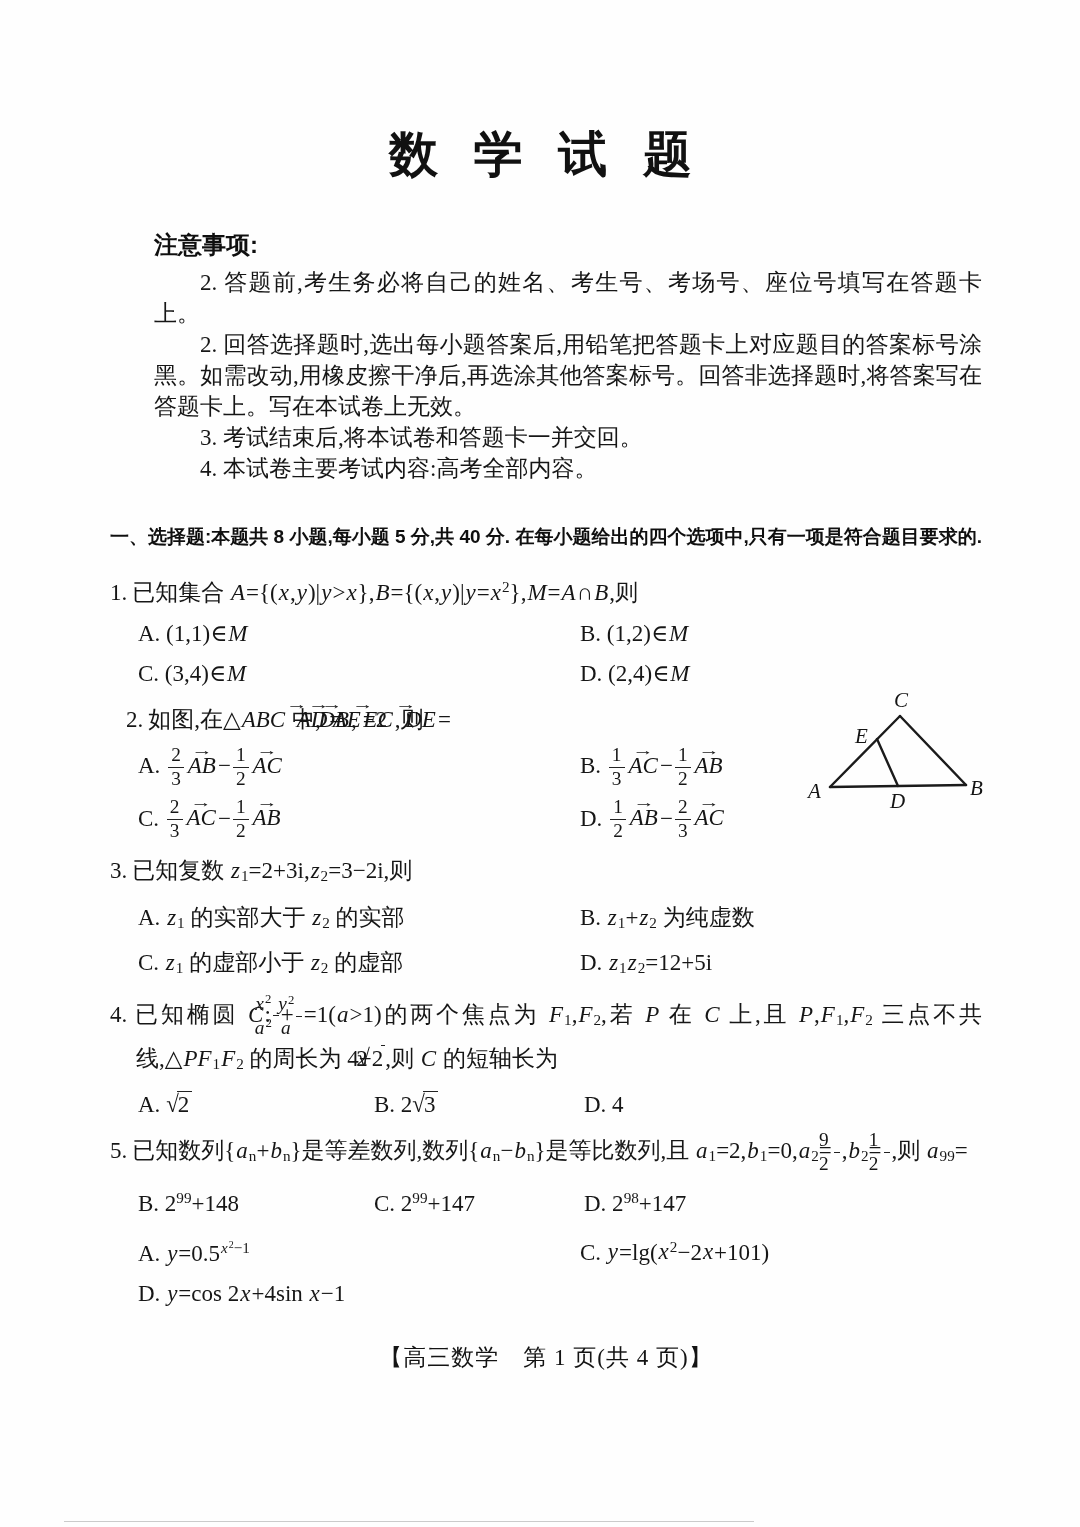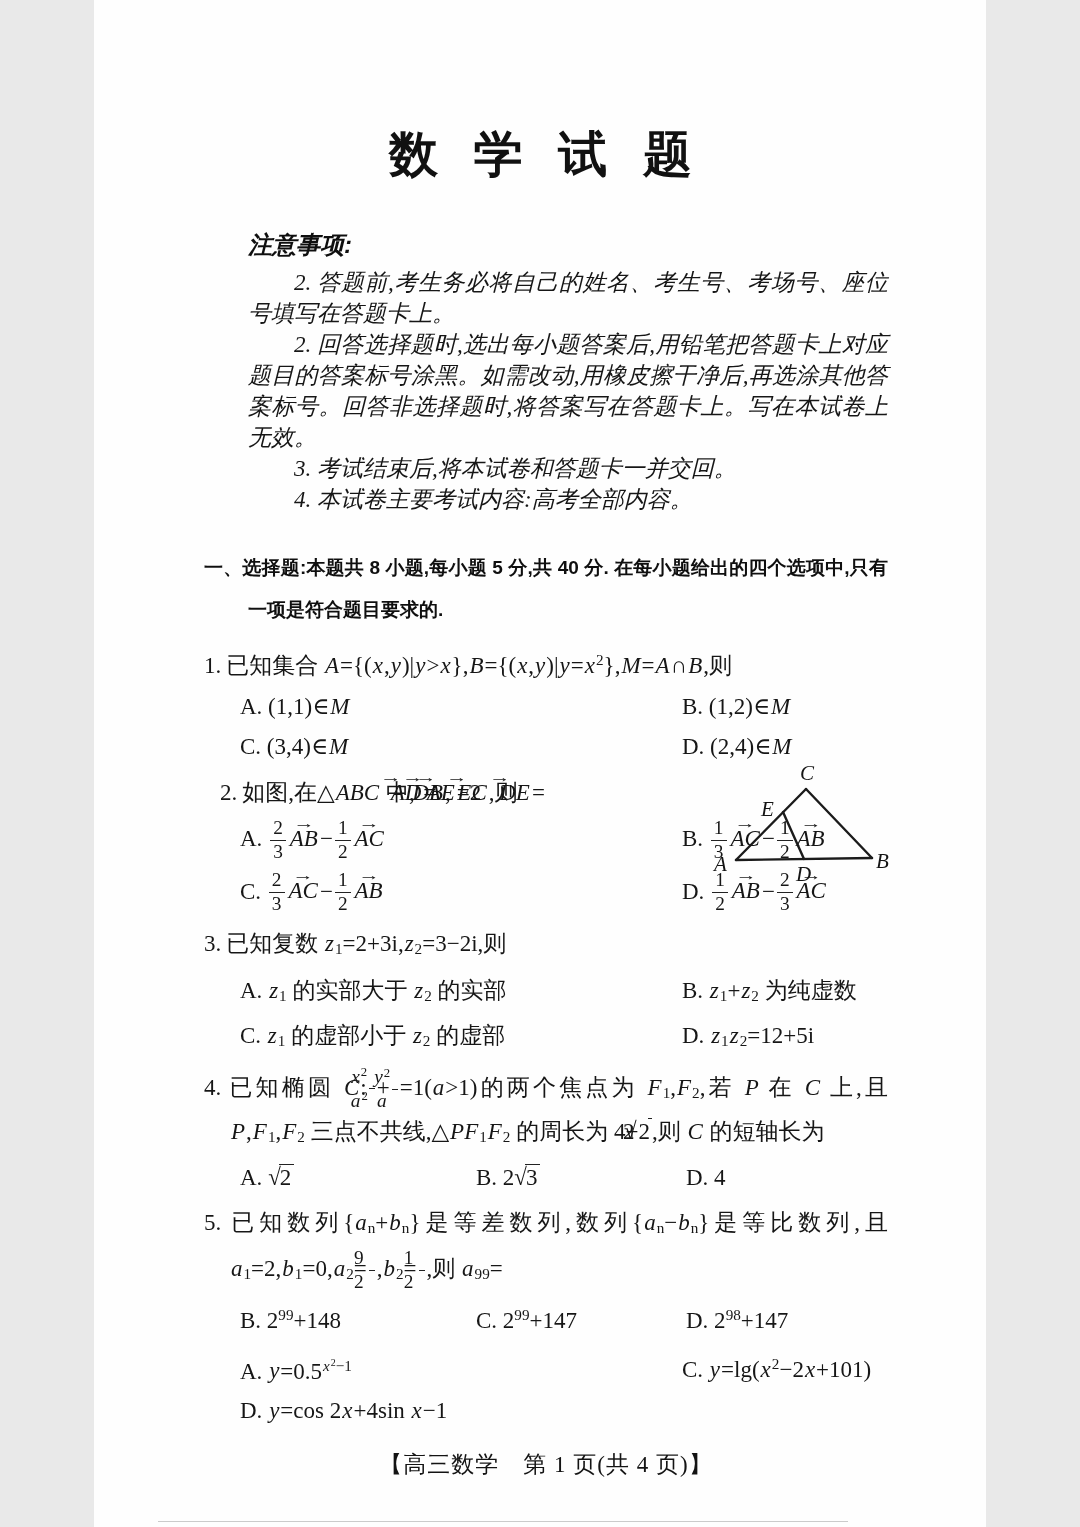--- a/index.html
+++ b/index.html
@@ -1,57 +1,57 @@
 <!DOCTYPE html>
 <html lang="zh"><head>
 <meta charset="utf-8">
 <style>
   html,body { margin:0; padding:0; background:#e9e9e9; }
   .page {
-    width:892px; height:1527px; margin:0 auto; position:relative;
+    width:1080px; height:1527px; margin:0 auto; position:relative;
     background:#fefefe; overflow:hidden; color:#161616;
     font-family:"Liberation Serif","DejaVu Serif",serif;
     font-size:23px;
   }
   .content { padding:0 98px 0 110px; }
 
   .title {
     margin:0; padding-top:122px; text-align:center;
     font-family:"Liberation Sans","DejaVu Sans",sans-serif;
     font-weight:700; font-size:49px; letter-spacing:11px; color:#111;
   }
 
-  .notice { margin:42px 0 8px 44px;font-style:italic; }
+  .notice { margin:42px 0 8px 44px; }
   .notice-heading {
     font-family:"Liberation Sans","DejaVu Sans",sans-serif;
     font-weight:700; font-size:24px; line-height:30px; margin-bottom:7px; color:#0f0f0f;
   }
   .notice-item { margin:0; line-height:31px; text-indent:2em; text-align:justify; }
 
   .section-header {
     margin-top:32px; font-weight:700; font-size:19px; line-height:42px;
     padding-left:44px; text-indent:-44px; text-align:justify;
     font-family:"Liberation Sans","DejaVu Sans",sans-serif; color:#0f0f0f;
   }
 
   .q { margin-top:9px; }
   .stem { line-height:39px; padding-left:26px; text-indent:-26px; text-align:justify; }
   .qnum { margin-right:5px; }
-  .opts { display:grid; margin:5px 0 0 36px; row-gap:7px; align-items:center; }
+  .opts { display:grid; margin:5px 0 0 28px; row-gap:7px; align-items:center; }
   .opts.cols-2 { grid-template-columns:442px 1fr; }
   .opts.cols-4 { grid-template-columns:236px 210px 212px 1fr; }
   .opt { line-height:33px; }
 
   .q2 { position:relative; }
   .q2 .stem { padding-right:200px;margin-left:16px; }
   .fig { position:absolute; top:-8px; right:-6px; }
   .fig text { font-family:"Liberation Serif","DejaVu Serif",serif; font-style:italic; font-size:21px; fill:#141414; }
   .fig line { stroke:#1b1b1b; stroke-width:2.4; stroke-linecap:round; }
 
-  .footer { text-align:center; margin-top:22px; font-size:23px; letter-spacing:1px; color:#131313; }
+  .footer { text-align:center; margin-top:32px; font-size:23px; letter-spacing:1px; color:#131313; }
 
   .scan-line { position:absolute; left:64px; top:1521px; width:690px; border-top:1px solid #cbcbcb; }
 
   
   .m-var { font-family:"Liberation Serif","DejaVu Serif",serif; font-style:italic; padding:0 1px; }
   .m-sup { font-size:0.66em; vertical-align:0.5em; }
   .m-sub { font-size:0.66em; vertical-align:-0.22em; }
   .m-frac { display:inline-block; text-align:center; vertical-align:-0.62em; line-height:1.08;
             font-size:0.84em; margin:0 2px; }
   .m-frac .fr-n { display:block; padding:0 3px 1px; }

